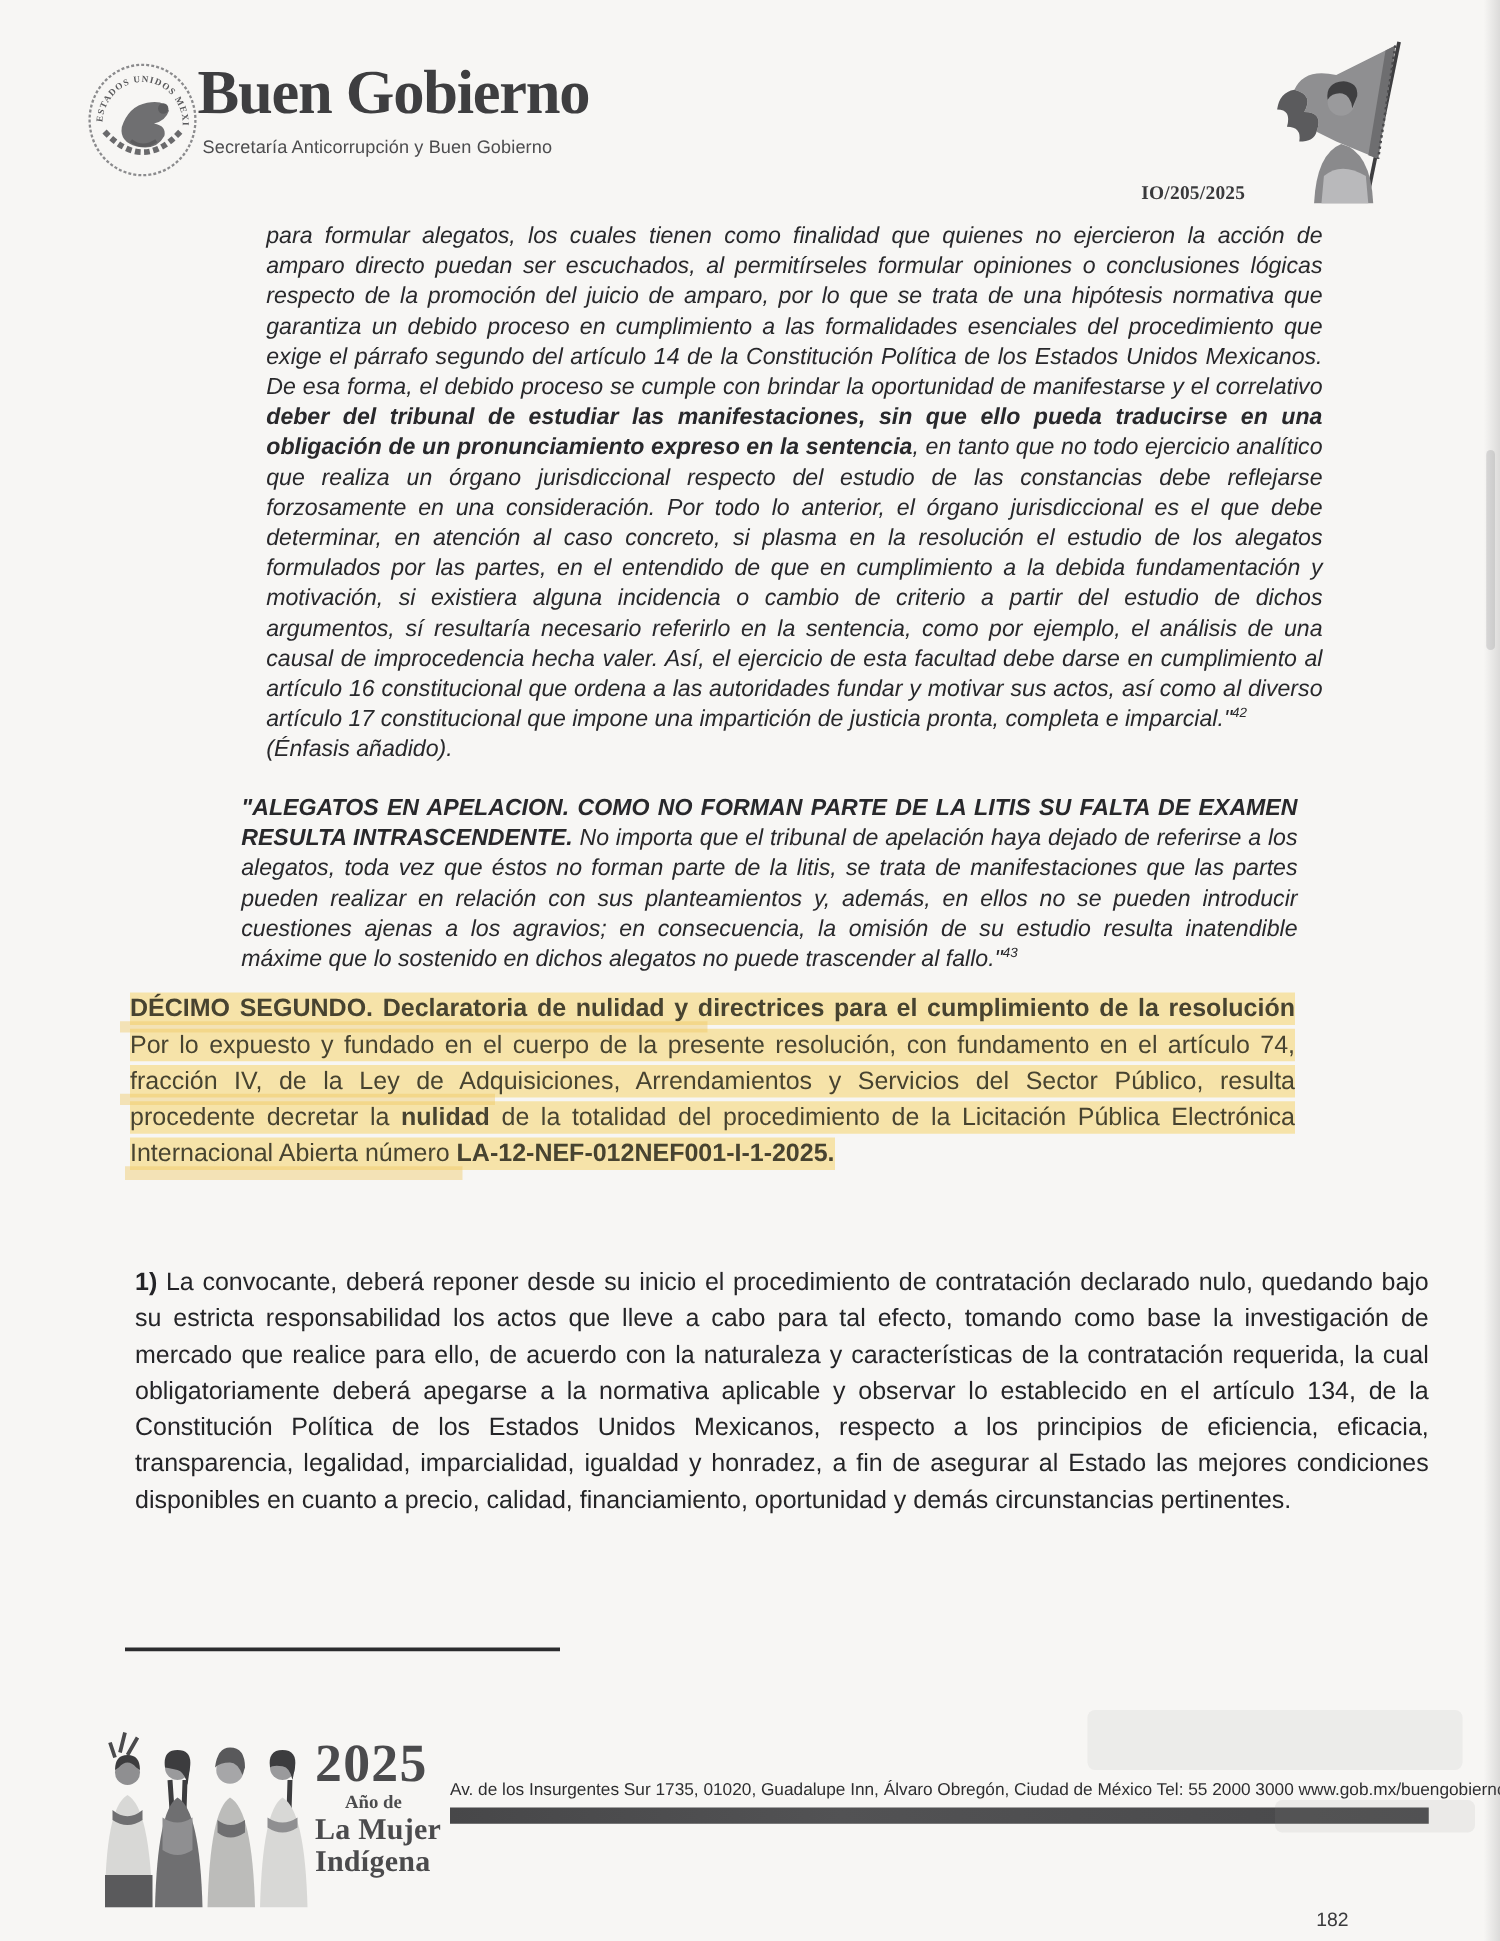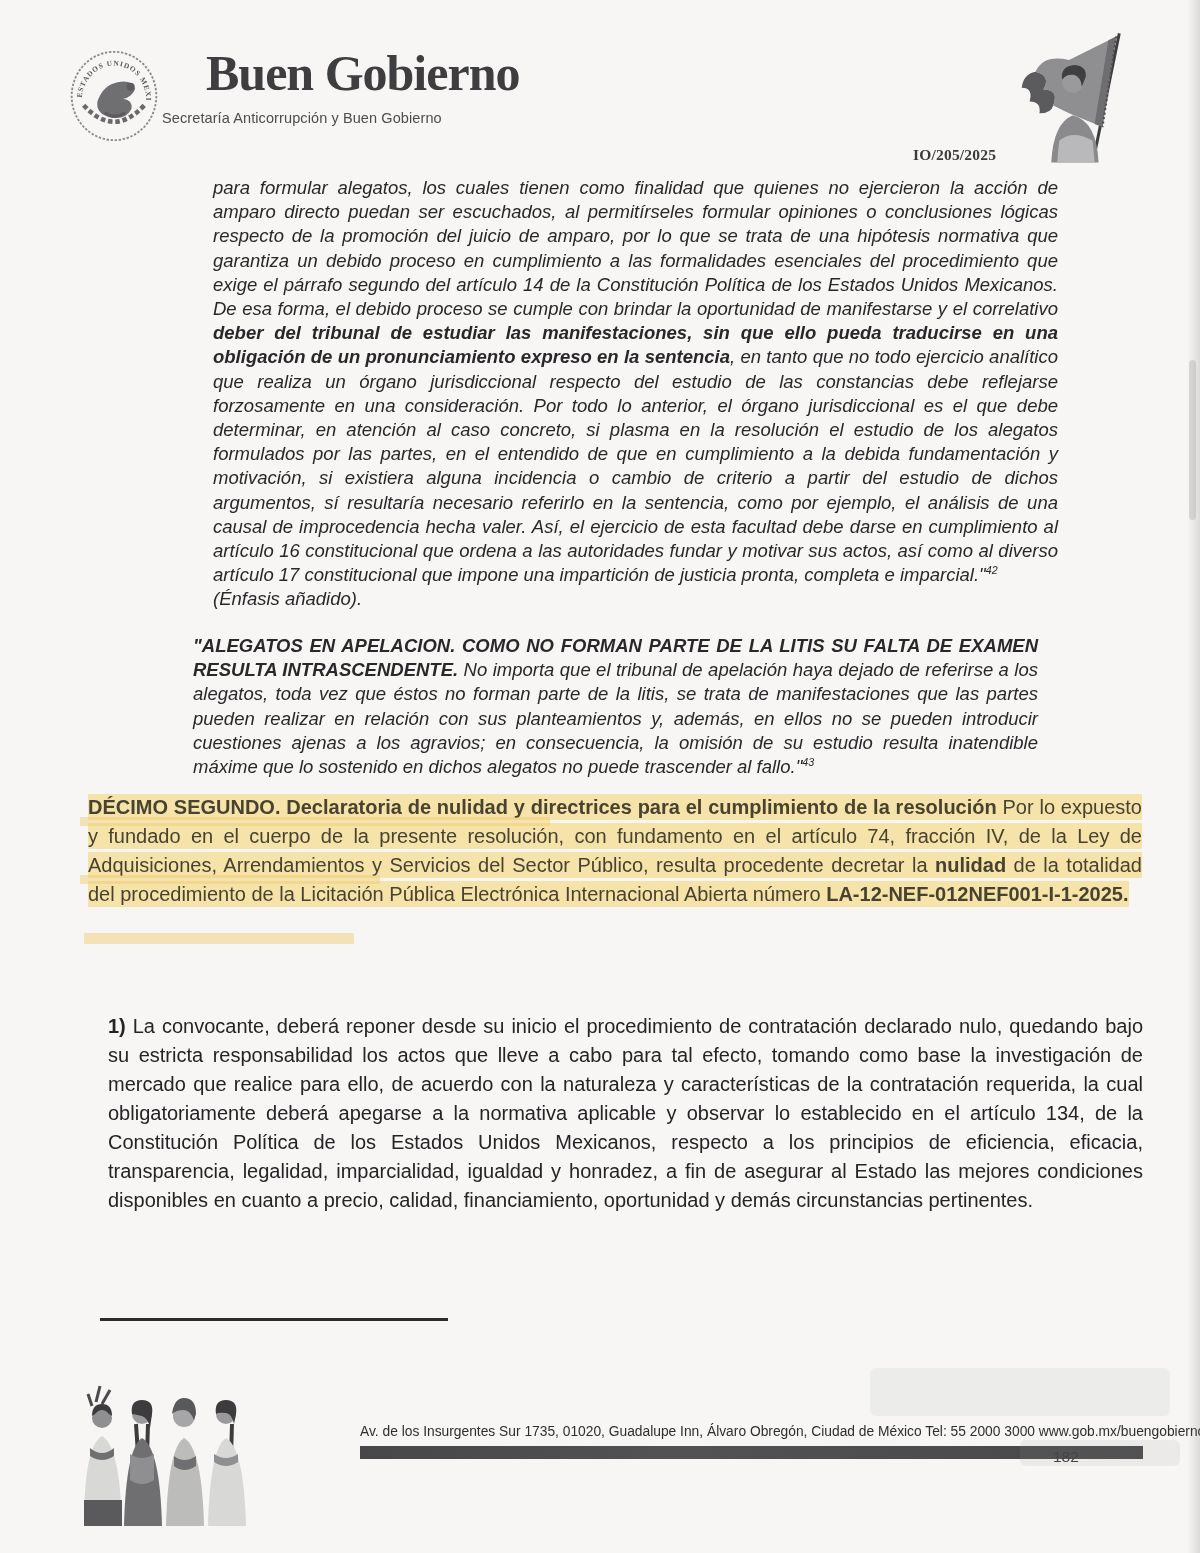--- a/index.html
+++ b/index.html
@@ -10,21 +10,21 @@
     background:#f7f6f4;
     font-family:"Liberation Sans",sans-serif;
     color:#2a2a2c;
     overflow:hidden;
   }
   
   .seal{position:absolute;left:68px;top:48px;width:92px;height:96px;}
   .brand{
     position:absolute;left:158px;top:48px;width:520px;
     font-family:"Liberation Serif",serif;font-weight:700;
-    font-size:50px;letter-spacing:-1px;color:#3e3e40;line-height:1;margin-left:48px;
+    font-size:50px;letter-spacing:-1px;color:#3e3e40;line-height:1;
   }
   .subtitle{
     position:absolute;left:162px;top:110px;
     font-size:14.5px;font-weight:400;color:#4c4c4e;letter-spacing:.1px;
   }
   .flag-illus{position:absolute;left:1000px;top:30px;width:138px;height:134px;}
   .doc-ref{
     position:absolute;left:913px;top:146px;
     font-family:"Liberation Serif",serif;font-weight:700;
     font-size:15.5px;color:#3a3a3c;letter-spacing:.2px;
@@ -34,21 +34,21 @@
   .body-italic{
     position:absolute;left:193px;width:845px;
     font-style:italic;font-size:18.5px;line-height:24.2px;
     text-align:justify;color:#28282b;
   }
   .p-intro{top:176px;margin-left:20px;}
   .p-quote{top:634px;}
   sup{font-size:.58em;vertical-align:super;line-height:0;}
 
   .highlight-wrap{
-    position:absolute;left:88px;top:793px;width:1054px;
+    position:absolute;left:104px;top:793px;width:932px;
   }
   .highlight-wrap p{
     position:relative;z-index:1;
     font-size:20px;line-height:29px;text-align:justify;
     color:#474330;
   }
   .hl{
     background:#f6e3a9;
     -webkit-box-decoration-break:clone;box-decoration-break:clone;
     padding:2px 0;
@@ -82,21 +82,21 @@
   .year-lockup .yc{font-size:15px;font-weight:700;margin:1px 0 0 24px;line-height:1.1;}
   .year-lockup .yt{font-size:24px;font-weight:700;line-height:1.12;letter-spacing:.2px;}
   .address{
     position:absolute;left:360px;top:1424px;width:790px;
     font-size:13.8px;font-weight:400;color:#2e2e30;white-space:nowrap;
   }
   .footer-bar{
     position:absolute;left:360px;top:1446px;width:783px;height:13px;
     background:linear-gradient(90deg,#474749 0%,#525254 40%,#48484a 100%);
   }
-  .page-number{position:absolute;left:1053px;top:1448px;font-size:15.5px;color:#3a3a3c;}
+  .page-number{position:absolute;left:1053px;top:1528px;font-size:15.5px;color:#3a3a3c;}
 
   
   .edge-shadow{
     position:absolute;right:0;top:0;width:13px;height:100%;z-index:3;
     background:linear-gradient(to left,rgba(110,110,112,.20),rgba(110,110,112,0));
     pointer-events:none;
   }
   .smudge{position:absolute;pointer-events:none;z-index:3;}
   .sm1{right:4px;top:360px;width:7px;height:160px;background:rgba(120,120,122,.22);border-radius:4px;}
   .sm2{right:30px;top:1368px;width:300px;height:48px;background:rgba(150,150,152,.10);border-radius:6px;}
@@ -187,20 +187,26 @@
       <g>
         <circle cx="146" cy="30" r="10" fill="#9a9a9c"></circle>
         <path d="M136 30 q-2 -14 10 -14 q12 0 10 14 l-2 10 q-2 -10 -8 -11 q-8 -1 -10 1z" fill="#3c3c3e"></path>
         <path d="M152 40 l-2 64" stroke="#3c3c3e" stroke-width="4"></path>
         <path d="M128 142 Q130 64 146 54 Q164 64 166 142 Z" fill="#d8d8d6"></path>
         <path d="M134 70 q12 8 24 0 l0 8 q-12 8 -24 0z" fill="#8f8f91"></path>
       </g>
     </svg>
   </div>
 
+  <div class="year-lockup">
+    <div class="y">2025</div>
+    <div class="yc">Año de</div>
+    <div class="yt">La Mujer</div>
+    <div class="yt">Indígena</div>
+  </div>
 
   <div class="address">Av. de los Insurgentes Sur 1735, 01020, Guadalupe Inn, Álvaro Obregón, Ciudad de México Tel: 55 2000 3000  www.gob.mx/buengobierno</div>
   <div class="footer-bar"></div>
   <div class="page-number">182</div>
 
   <div class="edge-shadow"></div>
   <div class="smudge sm1"></div>
   <div class="smudge sm2"></div>
   <div class="smudge sm3"></div>
 

